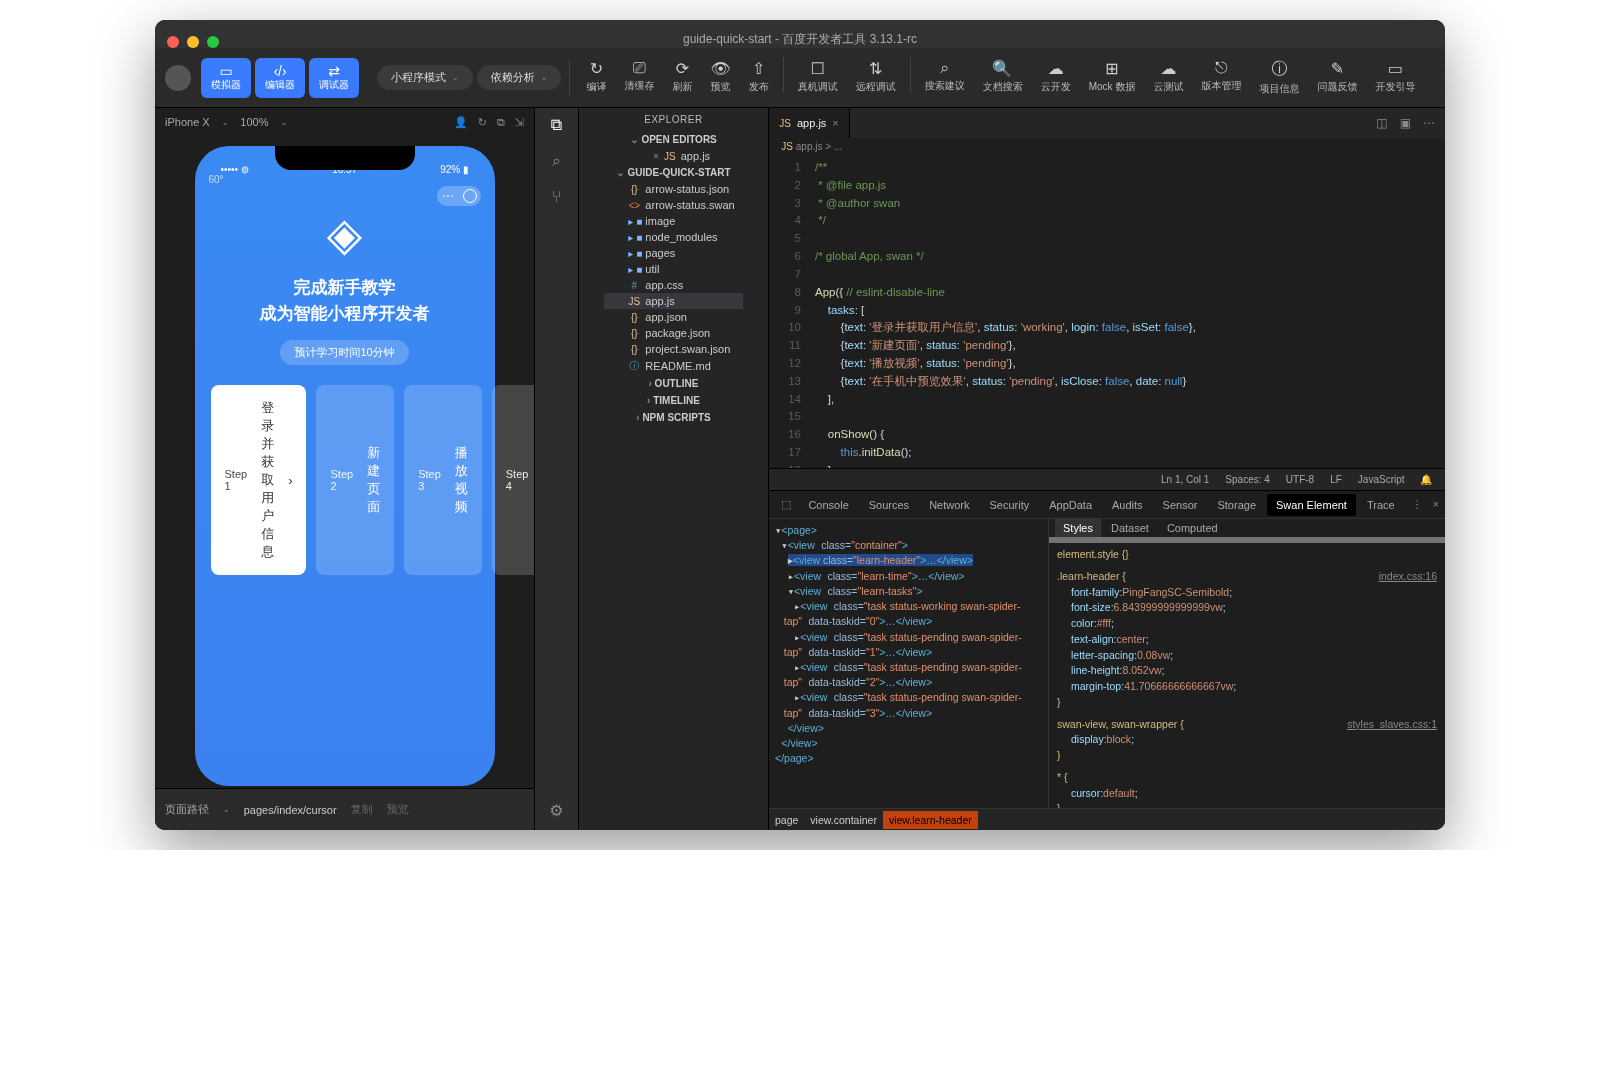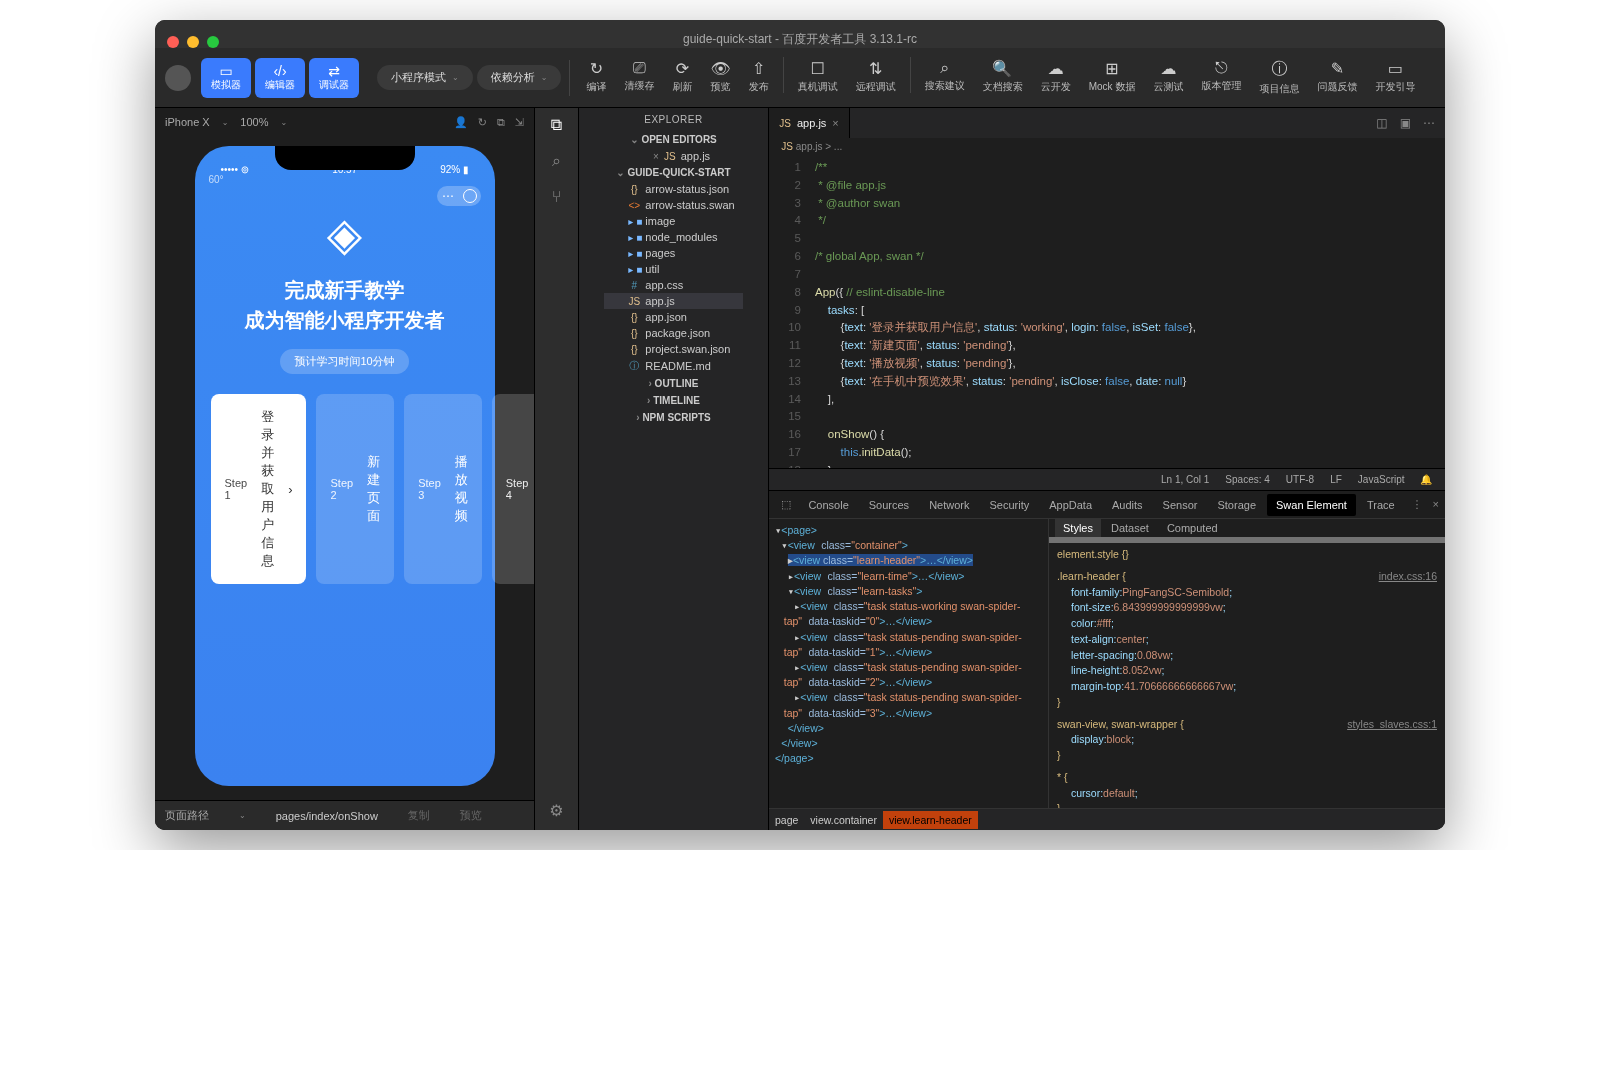--- a/index.html
+++ b/index.html
@@ -24,28 +24,28 @@
 .simwrap { width:380px; background:#1e1e1e; display:flex; flex-direction:column; border-right:1px solid #000; }
 .simbar { height:28px; display:flex; align-items:center; padding:0 10px; gap:12px; color:#aaa; font-size:11px; }
 .simbar .right{margin-left:auto;display:flex;gap:10px;color:#888;}
 .phone { flex:1; display:flex; justify-content:center; padding:10px 0 0; overflow:hidden; }
 .device { width:300px; height:640px; background:linear-gradient(180deg,#3b8af3,#3b82f0); border-radius:34px; position:relative; color:#fff; padding:16px; }
 .notch{position:absolute;top:0;left:50%;transform:translateX(-50%);width:140px;height:24px;background:#000;border-radius:0 0 16px 16px;}
 .sbar{display:flex;justify-content:space-between;font-size:10px;padding:2px 10px;}
 .cap{width:44px;height:20px;position:absolute;top:40px;right:14px;background:rgba(255,255,255,.25);border-radius:12px;display:flex;align-items:center;justify-content:space-around;}
 .cap span{width:16px;height:16px;border-radius:50%;display:flex;align-items:center;justify-content:center;font-size:12px;}
 .logo{display:flex;justify-content:center;margin-top:30px;font-size:46px;}
-.h1{text-align:center;font-size:20px;font-weight:600;margin-top:14px;line-height:1.5;}
+.h1{text-align:center;font-size:17px;font-weight:600;margin-top:14px;line-height:1.5;}
 .badge{display:block;margin:14px auto 0;background:rgba(255,255,255,.2);padding:5px 14px;border-radius:14px;font-size:11px;width:fit-content;}
 .steps{margin-top:20px;display:flex;flex-direction:row;gap:10px;}
 .step{background:rgba(255,255,255,.18);border-radius:8px;padding:14px 14px;display:flex;align-items:center;gap:14px;font-size:13px;}
 .step.active{background:#fff;color:#333;}
 .step .sn{font-size:11px;opacity:.9;}
 .step .ar{margin-left:auto;}
-.footer{height:30px;background:#2a2a2a;border-top:1px solid #000;display:flex;align-items:center;padding:0 10px;font-size:11px;color:#aaa;gap:30px;}
+.footer{height:42px;background:#2a2a2a;border-top:1px solid #000;display:flex;align-items:center;padding:0 10px;font-size:11px;color:#aaa;gap:14px;}
 .footer .sel{color:#ccc;}
 .footer .dim{color:#666;}
 
 .act{width:44px;background:#2d2d2d;display:flex;flex-direction:column;align-items:center;padding-top:8px;gap:18px;color:#888;font-size:16px;border-right:1px solid #000;}
 .act .a{cursor:pointer;}
 .act .on{color:#fff;}
 .act .bot{margin-top:auto;margin-bottom:10px;}
 
 .explorer{width:190px;background:#252526;border-right:1px solid #000;display:flex;flex-direction:column;align-items:center;}
 .xhdr{padding:6px 10px;font-size:10px;letter-spacing:.5px;color:#bbb;}
@@ -249,21 +249,21 @@
               <div class="step">
                 <span class="sn">Step 4</span>
                 <span>在手机中预览效果</span>
               </div>
             </div>
         </div>
       </div>
       <div class="footer">
         <span>页面路径</span>
           <span class="chev">⌄</span>
-        <span class="sel">pages/index/onShow</span>
+        <span class="sel">pages/index/cursor</span>
         <span class="dim">复制</span>
         <span class="dim">预览</span>
       </div>
     </div>
 
     <div class="act">
       <div class="a on">⧉</div>
       <div class="a">⌕</div>
       <div class="a">⑂</div>
       <div class="a bot">⚙</div>

